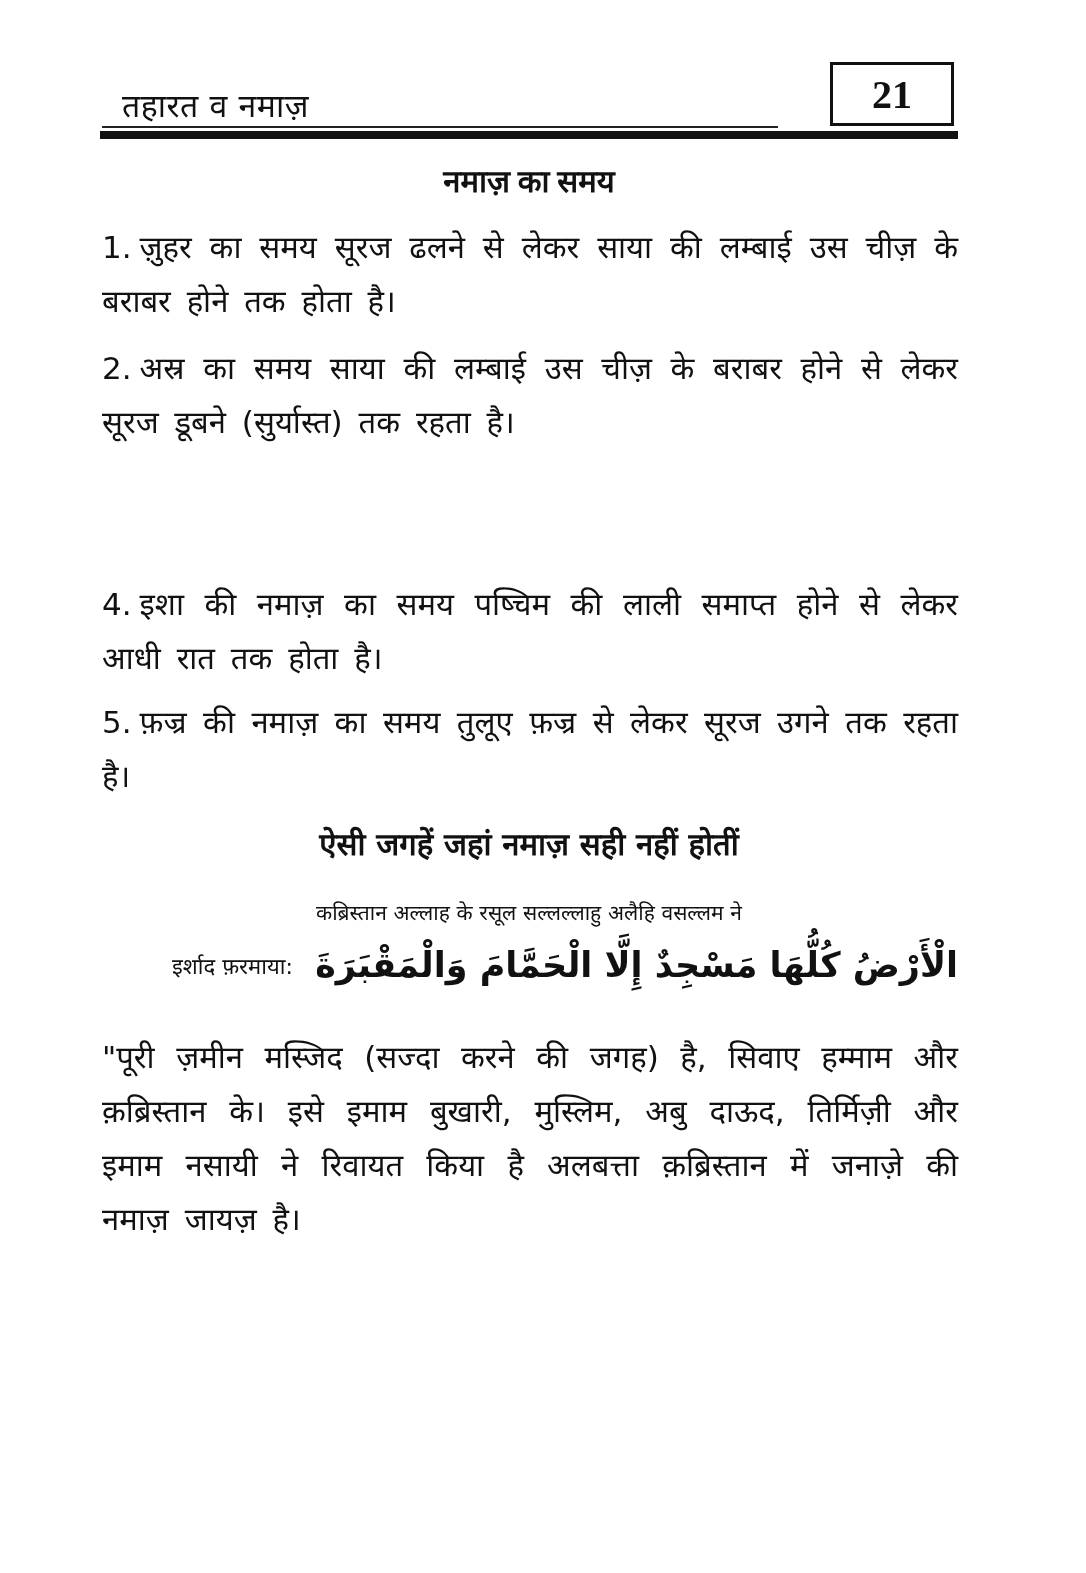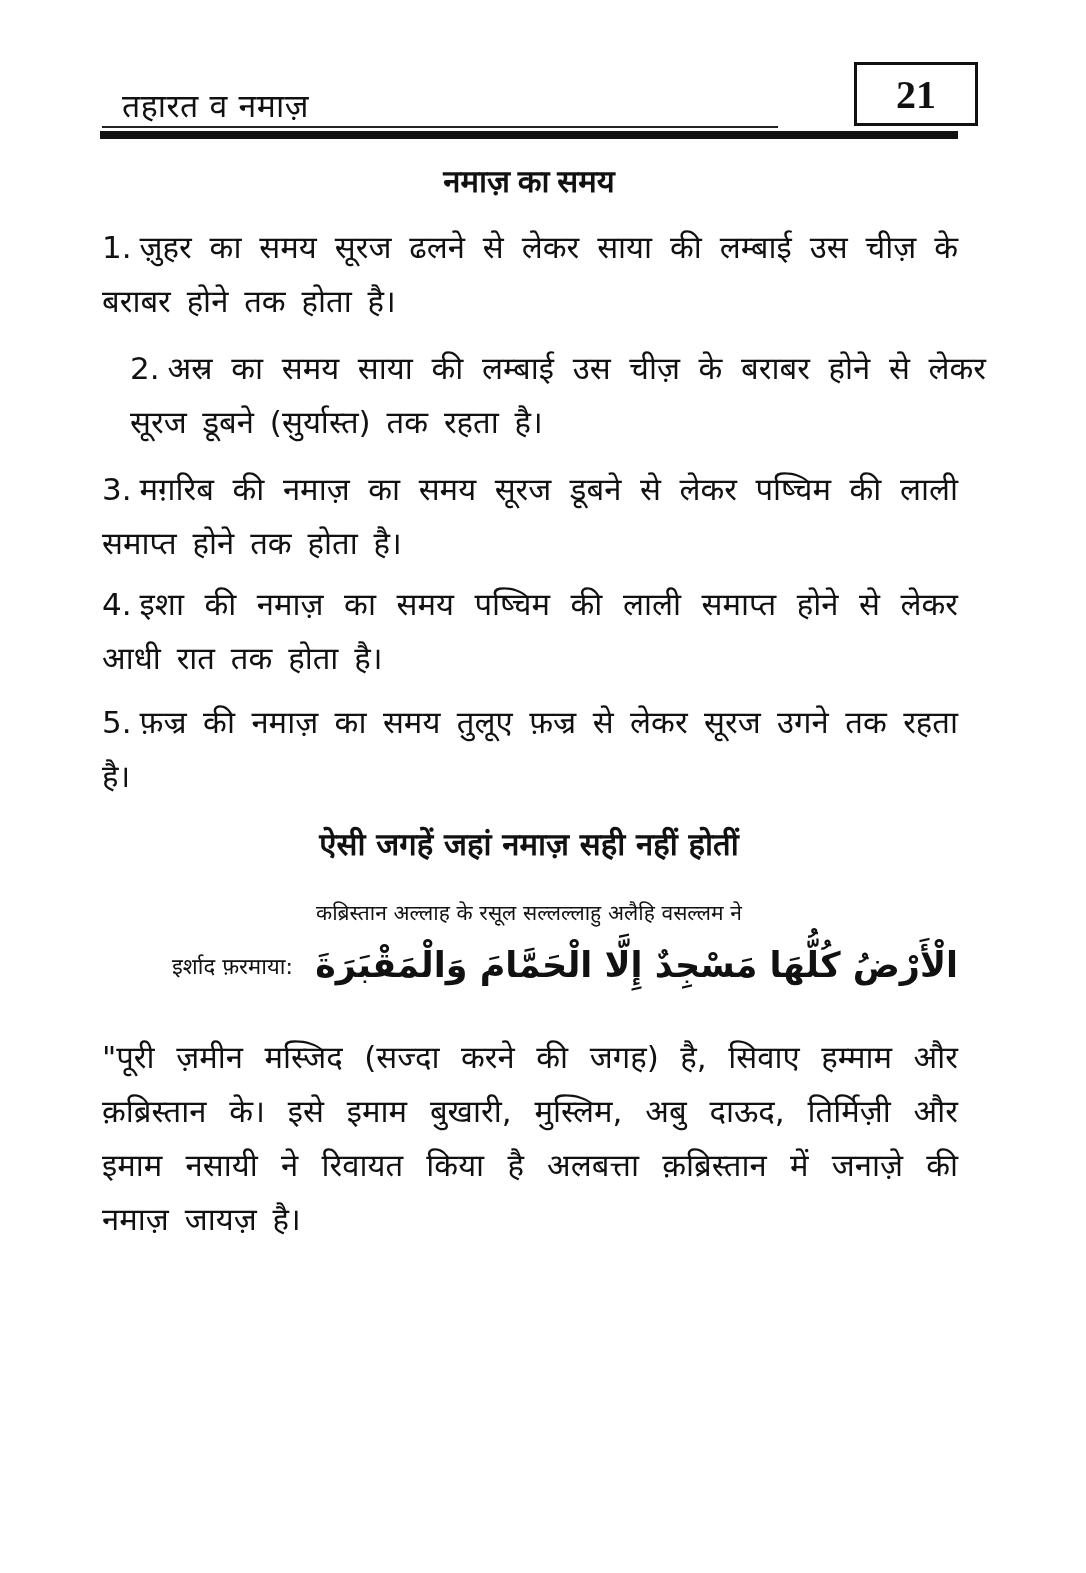--- a/index.html
+++ b/index.html
@@ -36,21 +36,20 @@
       top: 62px;
       width: 118px;
       height: 58px;
       border: 3px solid #111;
       display: flex;
       align-items: center;
       justify-content: center;
       font-family: "Liberation Serif", "DejaVu Serif", serif;
       font-weight: bold;
       font-size: 40px;
-      margin-left: 24px;
     }
     .rule-thin {
       position: absolute;
       left: 102px;
       top: 126px;
       width: 676px;
       height: 2px;
       background: #222;
     }
     .rule-thick {
@@ -116,25 +115,22 @@
     <span>21</span>
   </div>
   <div class="rule-thin"></div>
   <div class="rule-thick"></div>
 
   <div class="heading" style="top:162px;font-family:Liberation Serif, serif;">नमाज़ का समय</div>
 
   <div class="para" style="top:220px;">
     <span class="num">1.</span><span>ज़ुहर का समय सूरज ढलने से लेकर साया की लम्बाई उस चीज़ के बराबर होने तक होता है।</span>
   </div>
-  <div class="para" style="top:341px;margin-left:28px;">
+  <div class="para" style="top:341px;">
     <span class="num">2.</span><span>अस्र का समय साया की लम्बाई उस चीज़ के बराबर होने से लेकर सूरज डूबने (सुर्यास्त) तक रहता है।</span>
-  </div>
-  <div class="para" style="top:462px;">
-    <span class="num">3.</span><span>मग़रिब की नमाज़ का समय सूरज डूबने से लेकर पष्चिम की लाली समाप्त होने तक होता है।</span>
   </div>
   <div class="para" style="top:577px;">
     <span class="num">4.</span><span>इशा की नमाज़ का समय पष्चिम की लाली समाप्त होने से लेकर आधी रात तक होता है।</span>
   </div>
   <div class="para" style="top:695px;">
     <span class="num">5.</span><span>फ़ज्र की नमाज़ का समय तुलूए फ़ज्र से लेकर सूरज उगने तक रहता है।</span>
   </div>
 
   <div class="heading" style="top:824px;">ऐसी जगहें जहां नमाज़ सही नहीं होतीं</div>
 

